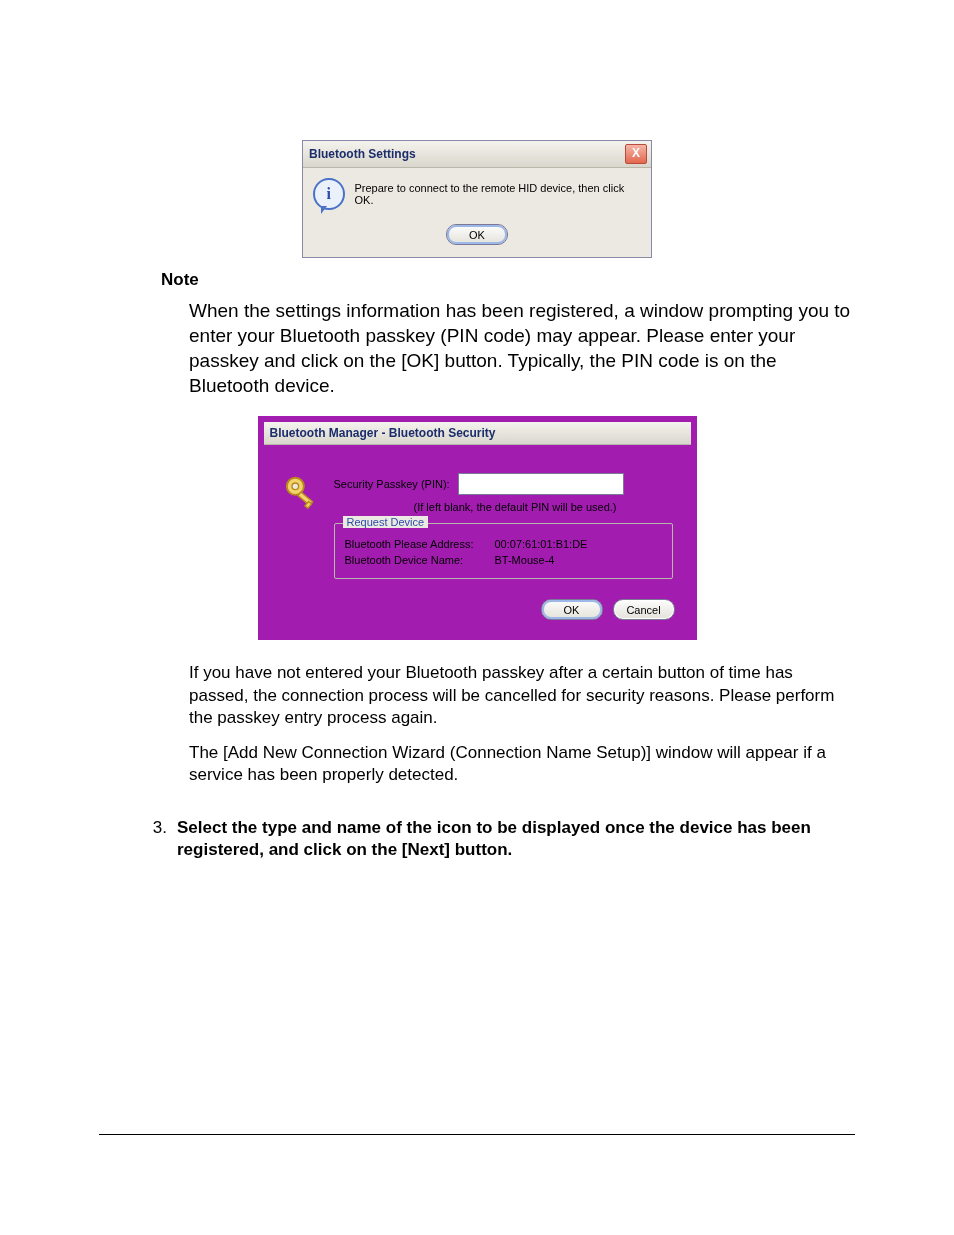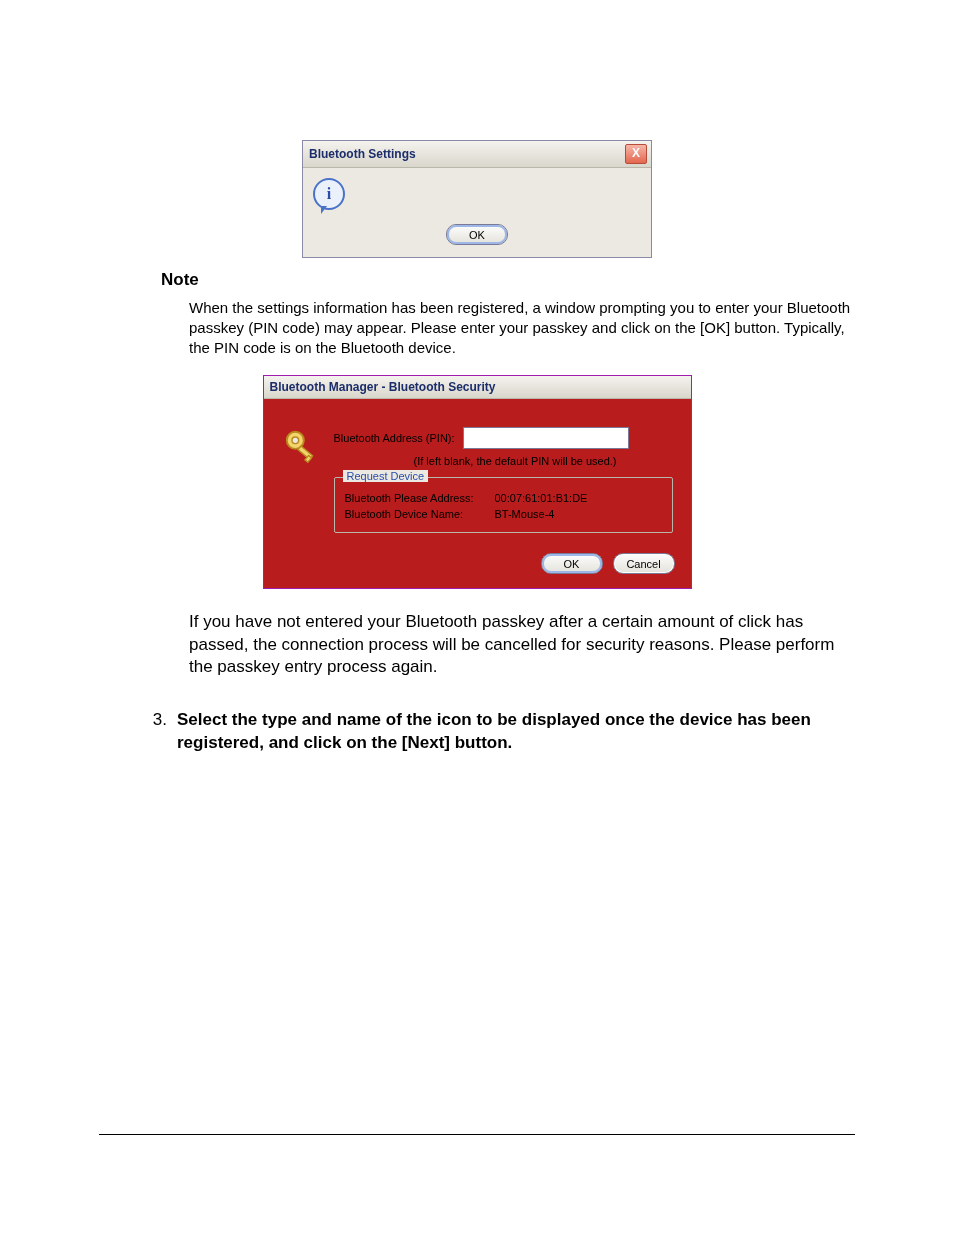--- a/index.html
+++ b/index.html
@@ -13,25 +13,25 @@
   .dlg1-body{padding:10px 10px 12px 10px;}
   .dlg1-row{display:flex;align-items:flex-start;gap:10px;}
   .info-balloon{width:28px;height:28px;border:2px solid #4a72c8;border-radius:50%;background:#eaf1fb;display:flex;align-items:center;justify-content:center;font-family:Georgia,serif;font-weight:bold;color:#2b4ca8;font-size:16px;position:relative;}
   .info-balloon::after{content:"";position:absolute;bottom:-6px;left:6px;width:0;height:0;border-right:6px solid transparent;border-top:8px solid #4a72c8;}
   .dlg1-msg{font-size:11px;padding-top:4px;}
   .dlg1-btnrow{display:flex;justify-content:center;margin-top:14px;}
   .xp-btn{min-width:62px;height:21px;font-size:11px;background:linear-gradient(#fdfdfd,#e3e2da);border:1px solid #7a7a96;border-radius:10px;box-shadow:inset 0 0 0 1px #fff;}
   .xp-btn.default{box-shadow:inset 0 0 0 2px #9cb7e8,0 0 0 0;}
   
   .note-h{font-weight:bold;font-size:17px;margin:12px 0 8px 62px;}
-  .para{font-size:15px;line-height:1.32;margin:0 0 0 90px;}
+  .para{font-size:19px;line-height:1.32;margin:0 0 0 90px;}
   .para2{font-size:17px;line-height:1.32;margin:22px 0 0 90px;}
   .para3{font-size:17px;line-height:1.32;margin:12px 0 0 90px;}
   
-  .dlg2{width:427px;border:1px solid #a21caf;background:#b91c1c;margin-top:18px;}
+  .dlg2{width:427px;border:6px solid #a21caf;background:#a21caf;margin-top:18px;}
   .dlg2-title{background:linear-gradient(#f5f3ee,#d9d6cc);border-bottom:1px solid #b9b7ab;height:22px;display:flex;align-items:center;padding:0 6px;}
   .dlg2-title-text{font-weight:bold;font-size:12px;color:#1b2d6b;}
   .dlg2-body{padding:28px 18px 12px 18px;display:flex;gap:14px;}
   .key-icon{width:38px;height:38px;}
   .fieldcol{flex:1;font-size:11px;}
   .pinrow{display:flex;align-items:center;gap:8px;}
   .pinlabel{font-size:11px;}
   .pininput{width:160px;height:18px;border:1px solid #7a7a96;background:#fff;}
   .hint{font-size:11px;margin:6px 0 10px 80px;}
   .groupbox{border:1px solid #b9b7ab;border-radius:2px;padding:10px 10px 8px 10px;position:relative;margin-top:6px;}
@@ -52,20 +52,21 @@
 
   <div class="centered">
     <div class="dlg1">
       <div class="dlg1-title">
         <span class="dlg1-title-text">Bluetooth Settings</span>
         <div class="close-x">X</div>
       </div>
       <div class="dlg1-body">
         <div class="dlg1-row">
           <div class="info-balloon">i</div>
+          <div class="dlg1-msg">Prepare to connect to the remote HID device, then click OK.</div>
         </div>
         <div class="dlg1-btnrow">
           <button class="xp-btn default">OK</button>
         </div>
       </div>
     </div>
   </div>
 
   <div class="note-h">Note</div>
   <div class="para">When the settings information has been registered, a window prompting you to enter your Bluetooth passkey (PIN code) may appear. Please enter your passkey and click on the [OK] button. Typically, the PIN code is on the Bluetooth device.</div>
@@ -77,21 +78,21 @@
       </div>
       <div class="dlg2-body">
         <svg class="key-icon" viewBox="0 0 40 40">
           <circle cx="14" cy="14" r="9" fill="#f3d36b" stroke="#b88a1e" stroke-width="2"></circle>
           <circle cx="14" cy="14" r="3.5" fill="#ece9e2" stroke="#b88a1e" stroke-width="1.5"></circle>
           <rect x="20" y="20" width="16" height="5" fill="#f3d36b" stroke="#b88a1e" stroke-width="1.5" transform="rotate(40 20 20)"></rect>
           <rect x="28" y="30" width="4" height="6" fill="#f3d36b" stroke="#b88a1e" stroke-width="1.5" transform="rotate(40 28 30)"></rect>
         </svg>
         <div class="fieldcol">
           <div class="pinrow">
-            <span class="pinlabel">Bluetooth Address (PIN):</span>
+            <span class="pinlabel">Security Passkey (PIN):</span>
             <input class="pininput" type="text" style="">
           </div>
           <div class="hint">(If left blank, the default PIN will be used.)</div>
           <div class="groupbox">
             <div class="grouptitle">Request Device</div>
             <div class="gridrow">
               <span class="k">Bluetooth Please Address:</span>
               <span>00:07:61:01:B1:DE</span>
             </div>
             <div class="gridrow">
@@ -101,21 +102,22 @@
           </div>
         </div>
       </div>
       <div class="dlg2-btnrow">
         <button class="xp-btn default">OK</button>
         <button class="xp-btn">Cancel</button>
       </div>
     </div>
   </div>
 
-  <div class="para2">If you have not entered your Bluetooth passkey after a certain amount of click has passed, the connection process will be cancelled for security reasons. Please perform the passkey entry process again.</div>
+  <div class="para2">If you have not entered your Bluetooth passkey after a certain button of time has passed, the connection process will be cancelled for security reasons. Please perform the passkey entry process again.</div>
+  <div class="para3">The [Add New Connection Wizard (Connection Name Setup)] window will appear if a service has been properly detected.</div>
 
   <div class="step3">
     <div class="num">3.</div>
     <div class="txt">Select the type and name of the icon to be displayed once the device has been registered, and click on the [Next] button.</div>
   </div>
 
   <div class="hr"></div>
 </div>
 
 </body></html>

